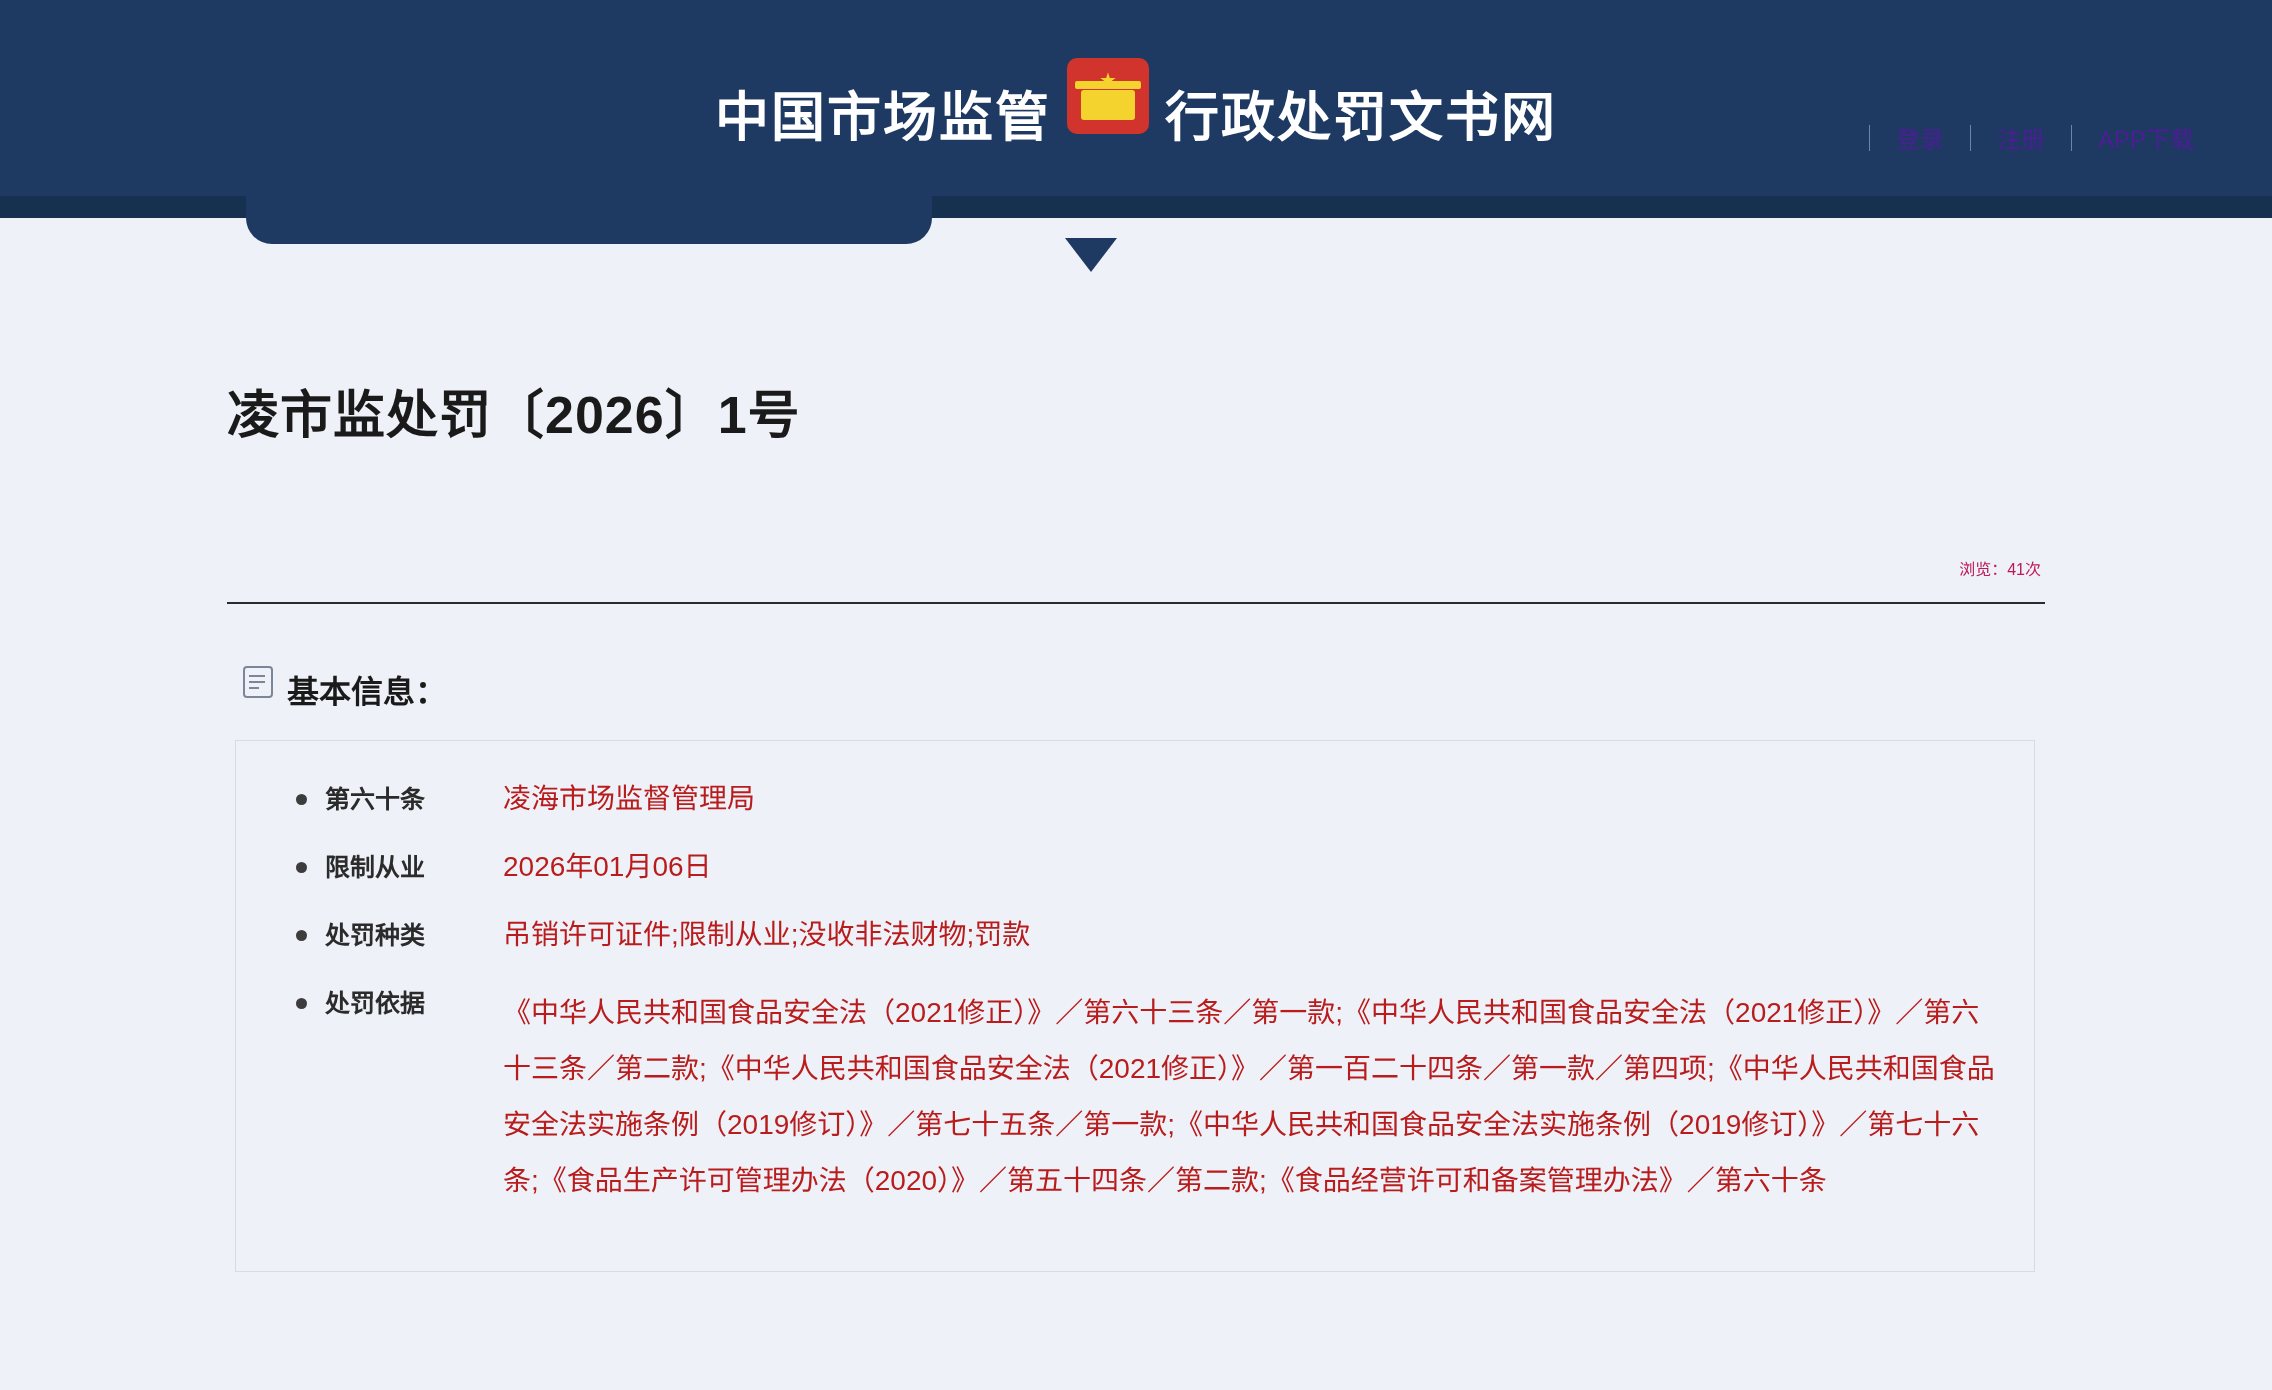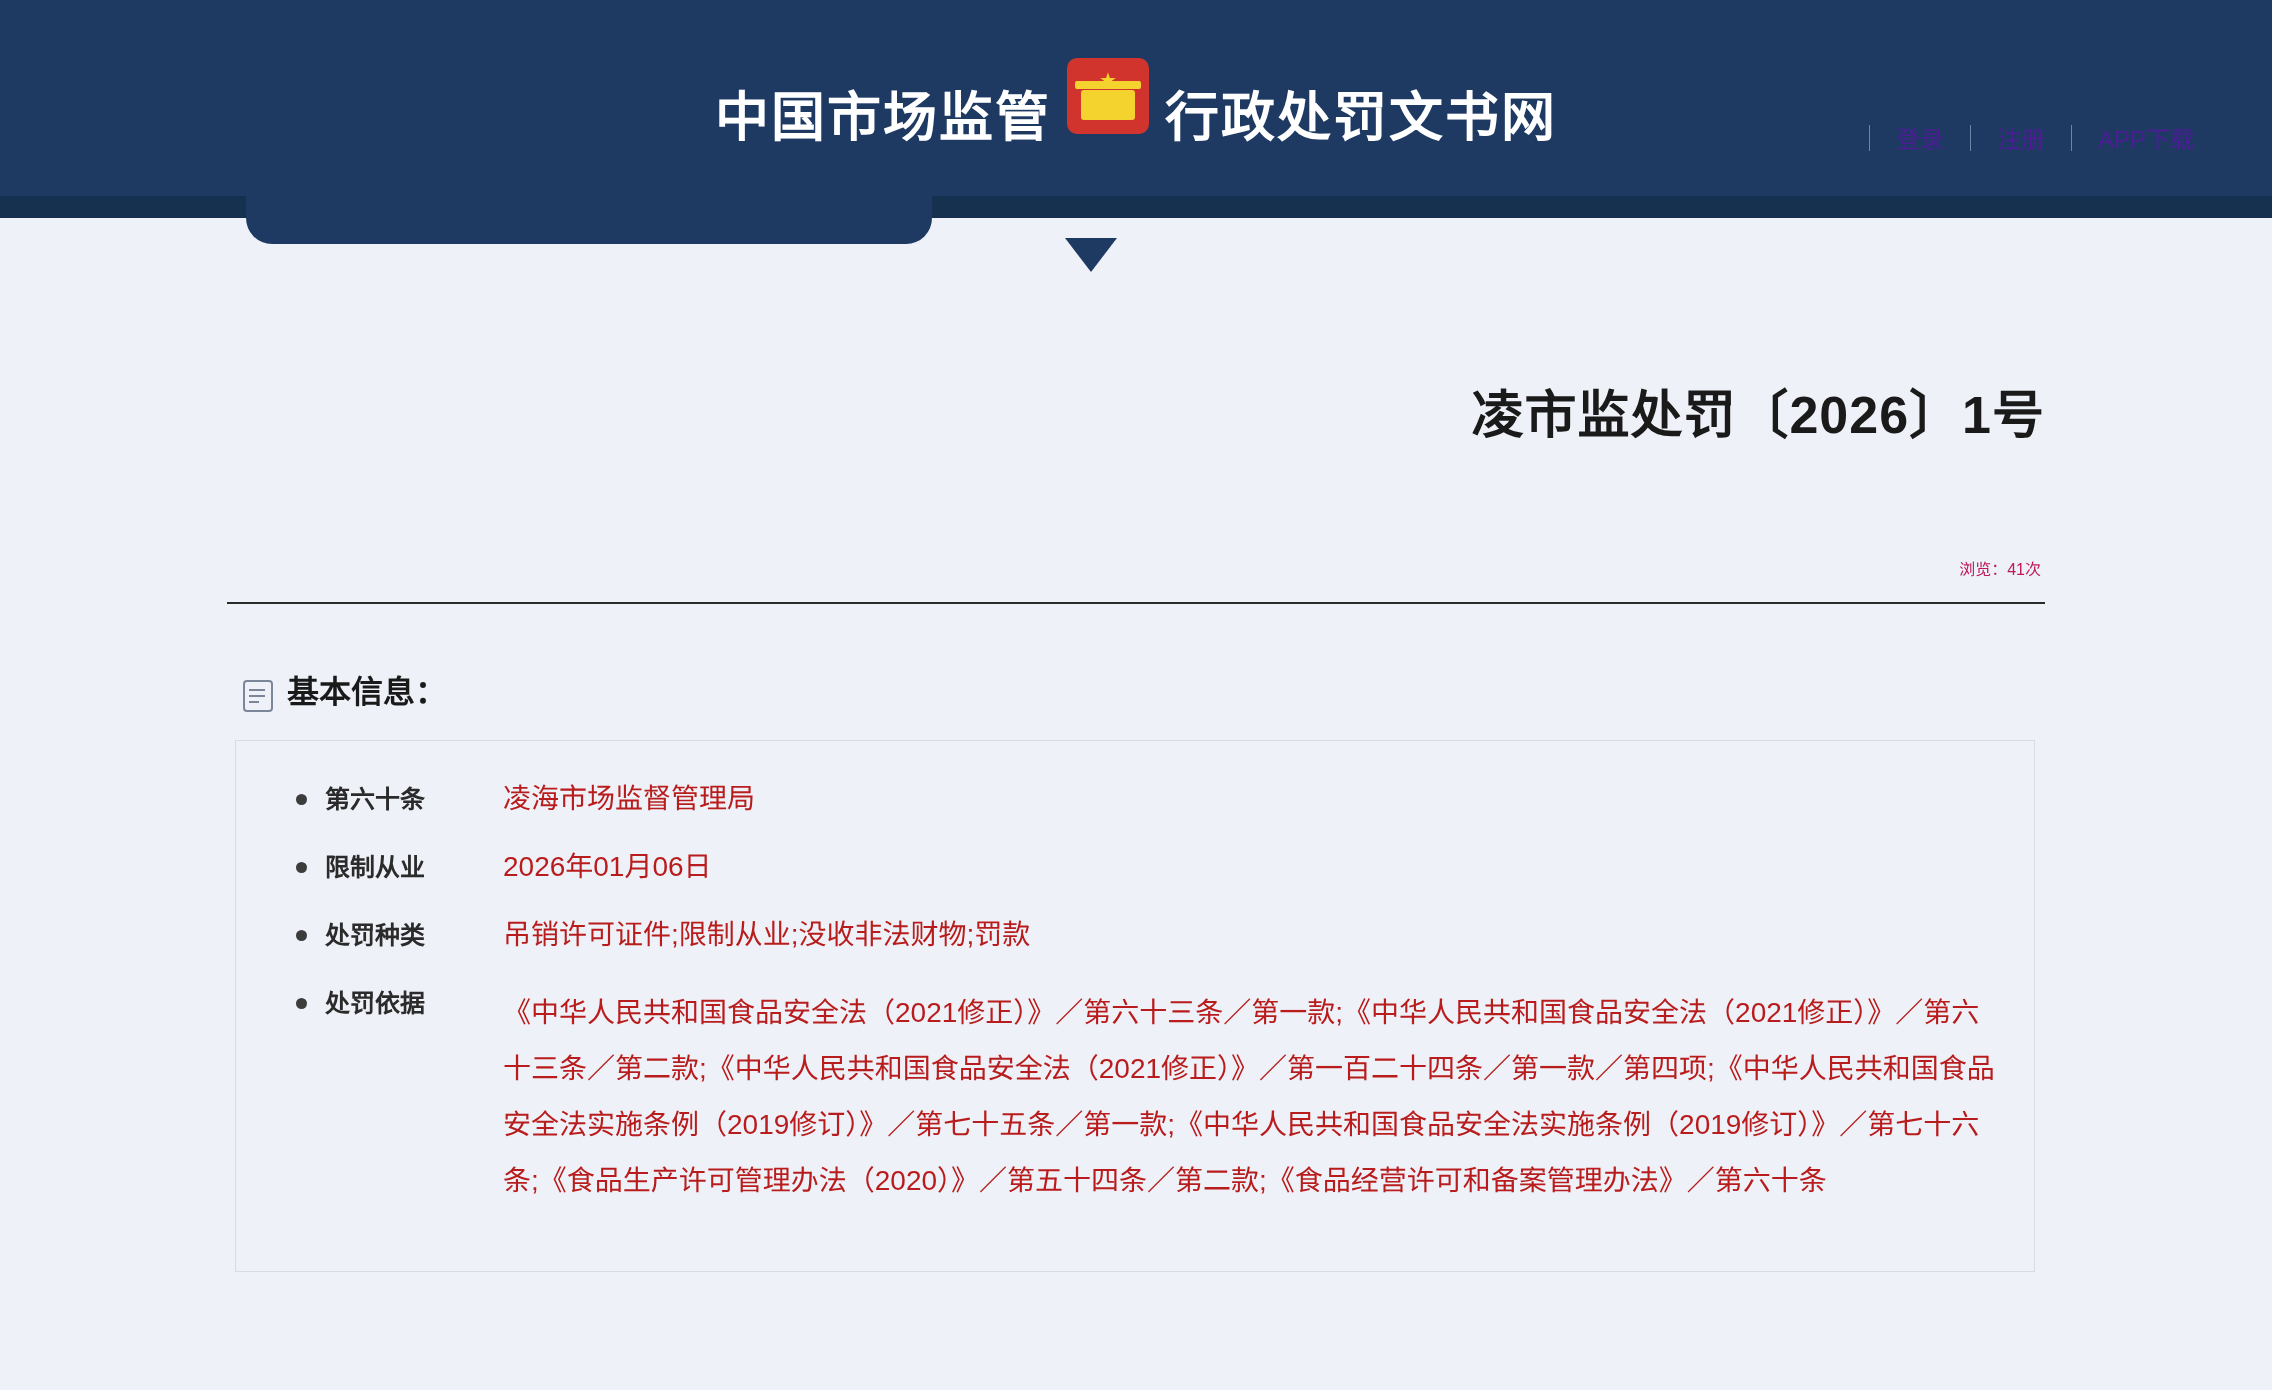--- a/index.html
+++ b/index.html
@@ -148,21 +148,21 @@
   }
 
   
   .doc {
     position: relative;
     width: 1818px;
     margin: 0 auto;
     padding-top: 155px;
   }
   .doc-title {
-    text-align: right;
+    text-align: left;
     font-size: 52px;
     color: #1a1a1a;
     font-weight: bold;
     letter-spacing: 1px;
   }
   .views-row {
     margin-top: 108px;
     padding-right: 4px;
     text-align: right;
     font-size: 16px;
@@ -170,21 +170,21 @@
   }
   .rule {
     margin-top: 22px;
     height: 2px;
     background: #2b2b2b;
     width: 100%;
   }
 
   .section-head {
     display: flex;
-    align-items: flex-end;
+    align-items: flex-start;
     gap: 14px;
     margin-top: 62px;
     margin-left: 16px;
   }
   .section-head .doc-icon {
     width: 30px;
     height: 32px;
     position: relative;
     flex: none;
   }

